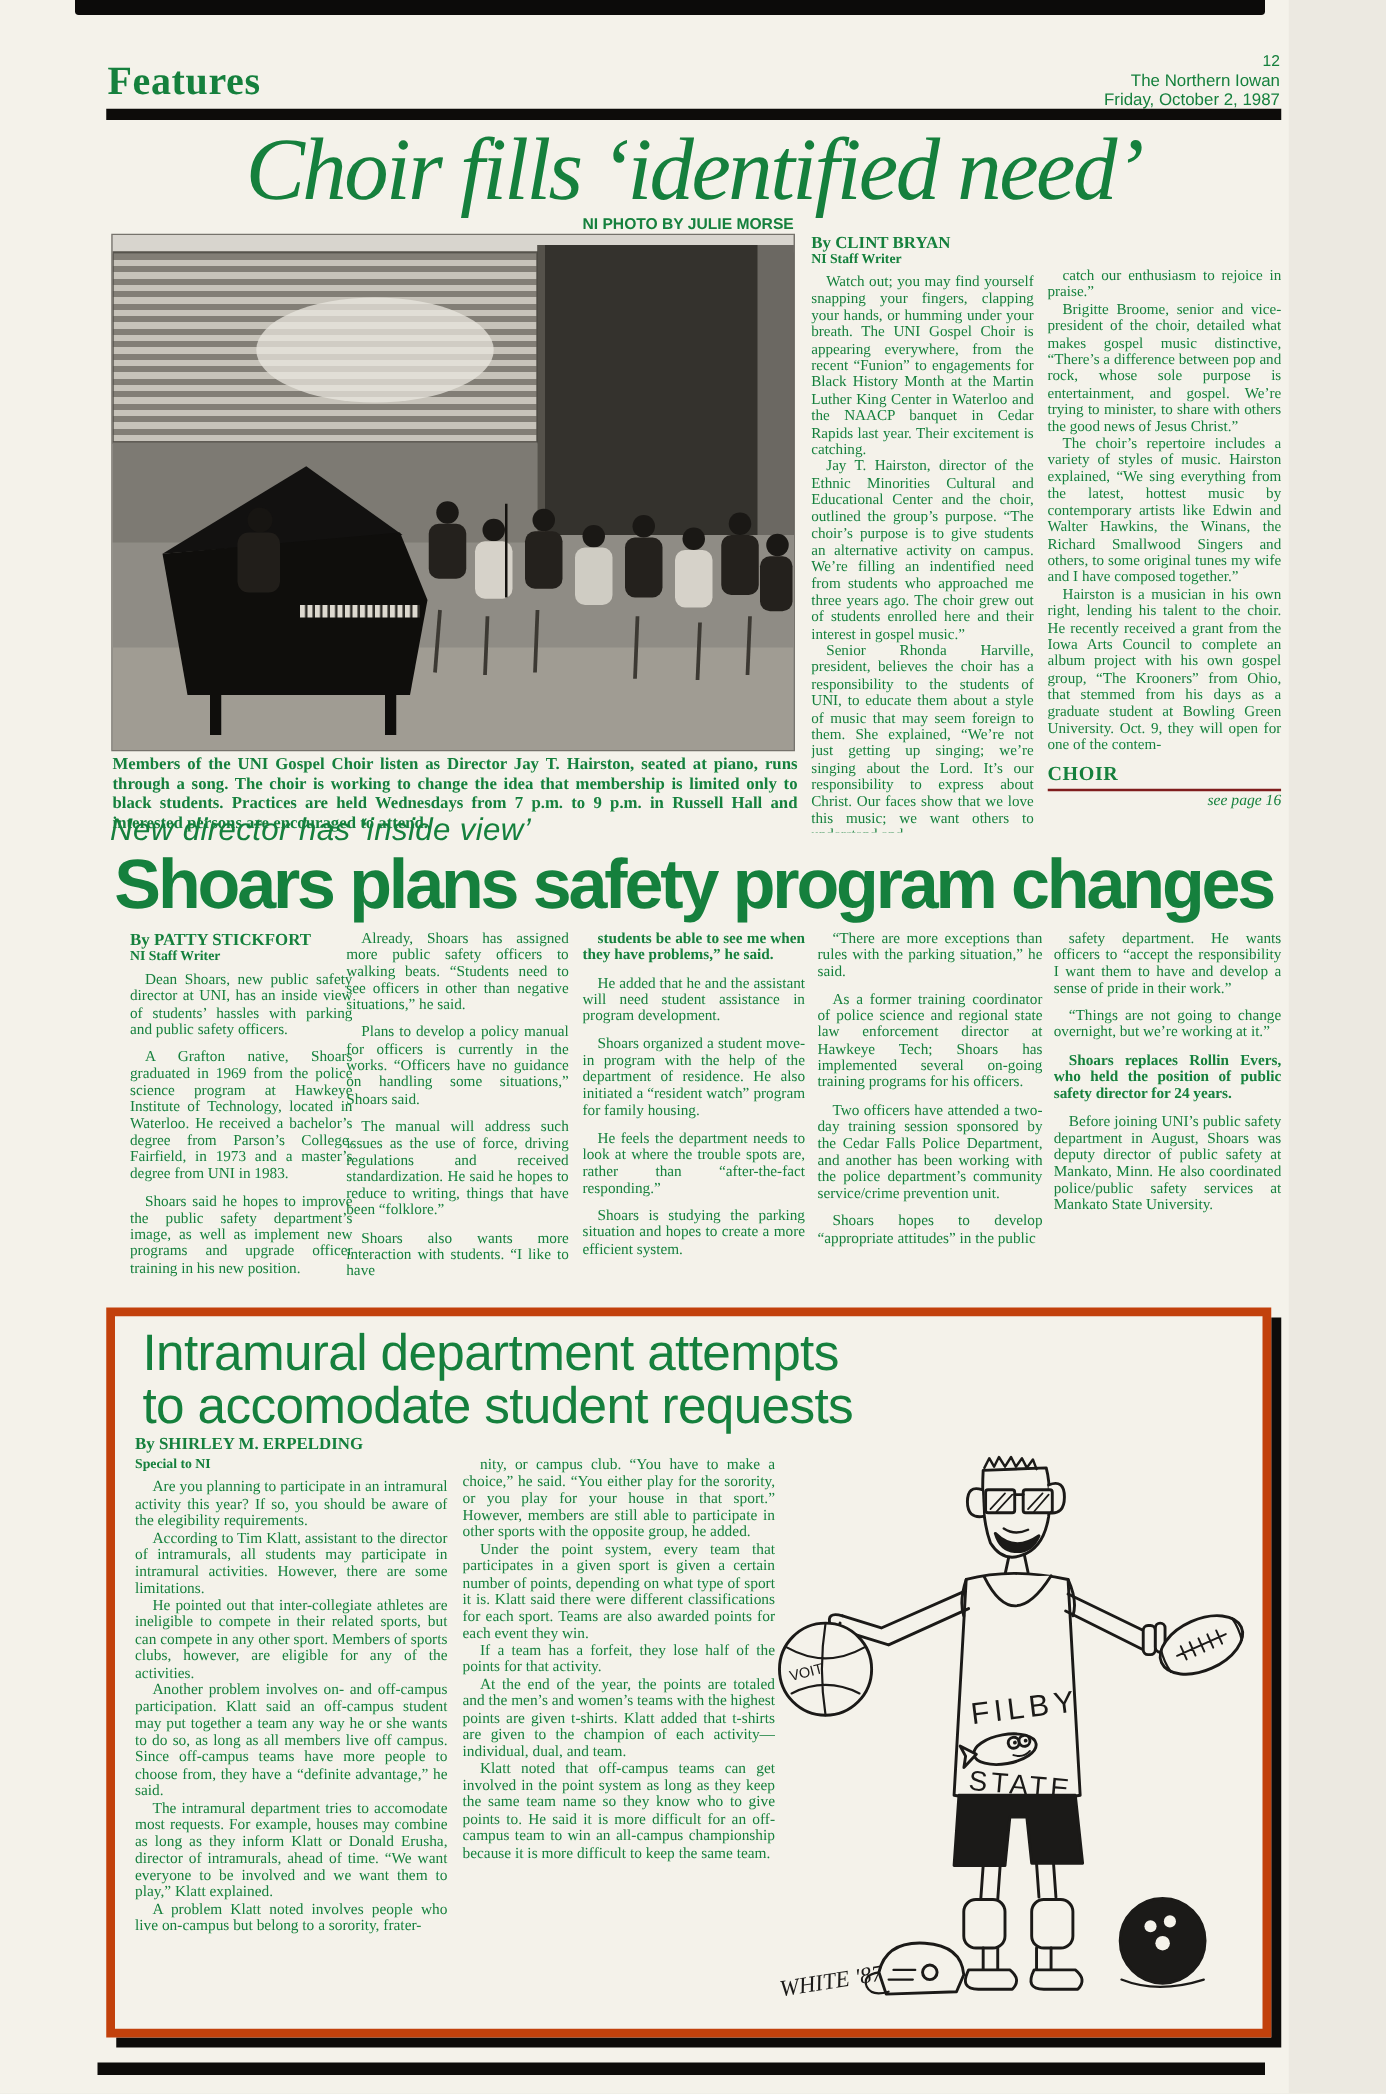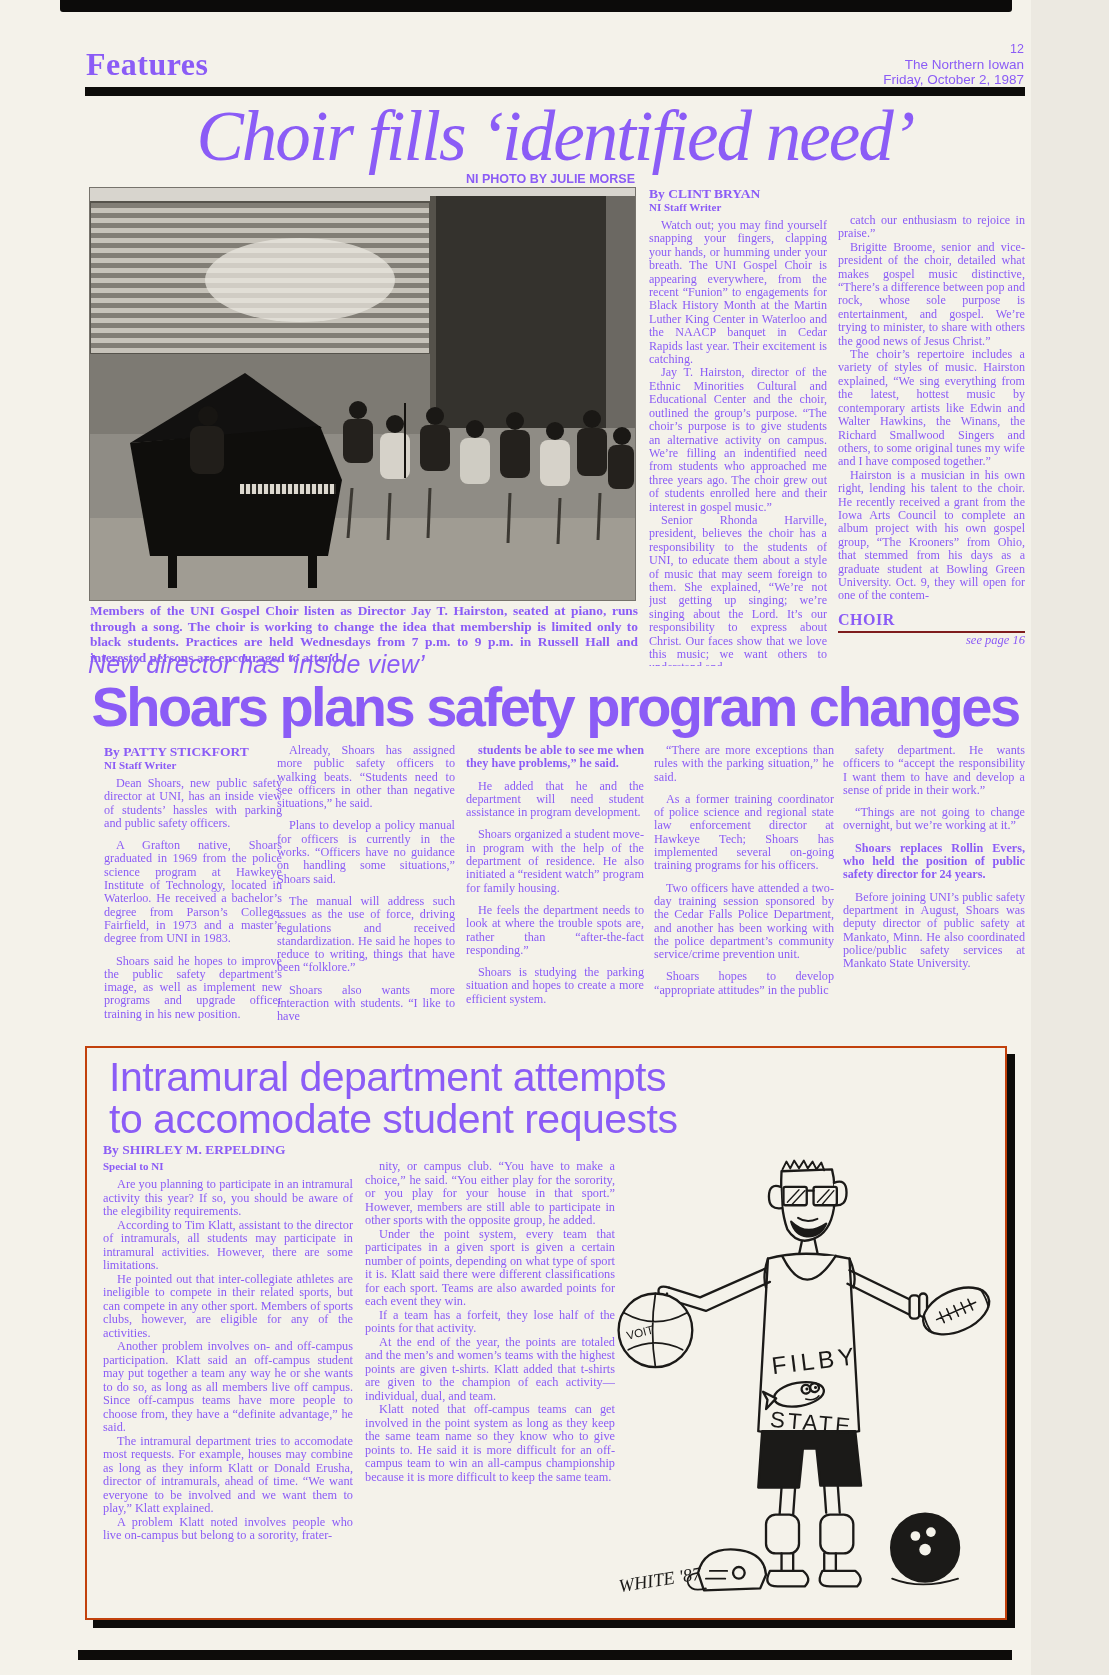--- a/index.html
+++ b/index.html
@@ -1,17 +1,17 @@
 <!DOCTYPE html>
 <html><head>
 <meta charset="utf-8">
 <style>
   html,body{margin:0;padding:0;background:#e8e6e0;}
   .page{position:relative;width:1109px;height:1675px;background:#f4f2ea;overflow:hidden;
-        font-family:"Liberation Serif",serif;color:#8b5cf6;}
+        font-family:"Liberation Serif",serif;color:#15803d;}
   .edge-strip{position:absolute;right:0;top:0;width:78px;height:1675px;background:#ece9e1;}
   .artifact-top{position:absolute;left:60px;top:0;width:952px;height:12px;background:#0c0b0a;border-radius:0 0 3px 3px;}
   .rule{position:absolute;background:#0d0c0a;}
 
   
   .features{position:absolute;left:86px;top:46px;font-size:32px;font-weight:bold;letter-spacing:.5px;}
   .hdr-right{position:absolute;left:660px;top:42px;width:364px;text-align:right;
              font-family:"Liberation Sans",sans-serif;font-size:13.5px;line-height:15px;}
   .hdr-page{font-size:12.5px;}
 
@@ -43,21 +43,21 @@
              font-family:"Liberation Sans",sans-serif;font-weight:bold;font-size:56px;
              letter-spacing:-2.5px;white-space:nowrap;}
   .shoars-col{position:absolute;top:744px;height:300px;overflow:hidden;}
   .shoars-col p{margin:0 0 9px;font-size:12.2px;line-height:13.3px;text-align:justify;text-indent:12px;}
   .sc1{left:88px;width:178px;margin-left:16px;} .sc2{left:277px;width:178px;} .sc3{left:466px;width:178px;}
   .sc4{left:654px;width:180px;} .sc5{left:843px;width:182px;}
   .bold-graf{font-weight:bold;}
 
   
   .ibox{position:absolute;left:85px;top:1046px;width:918px;height:570px;background:#f4f2ea;
-        border:2px solid #c2410c;box-shadow:8px 8px 0 #0d0c0a;}
+        border:7px solid #c2410c;box-shadow:8px 8px 0 #0d0c0a;}
   .box-h1,.box-h2{position:absolute;left:22px;font-family:"Liberation Sans",sans-serif;
         font-size:41px;letter-spacing:-.5px;white-space:nowrap;}
   .box-h1{top:6px;} .box-h2{top:48px;}
   .box-byline{position:absolute;left:16px;top:94px;font-weight:bold;font-size:13.5px;}
   .box-byline-title{position:absolute;left:16px;top:112px;font-weight:bold;font-size:11px;}
   .box-col{position:absolute;top:130px;width:250px;height:428px;overflow:hidden;}
   .box-col p{margin:0;font-size:12.3px;line-height:13.5px;text-align:justify;text-indent:14px;}
   .bc1{left:16px;} .bc2{left:278px;top:112px;height:446px;}
   .cartoon{position:absolute;left:518px;top:92px;width:388px;height:468px;}
 
@@ -187,21 +187,21 @@
       </div>
   </div>
   <div class="shoars-col sc2">
       <p>Already, Shoars has assigned more public safety officers to walking beats. “Students need to see officers in other than negative situations,” he said.</p>
       <p>Plans to develop a policy manual for officers is currently in the works. “Officers have no guidance on handling some situations,” Shoars said.</p>
       <p>The manual will address such issues as the use of force, driving regulations and received standardization. He said he hopes to reduce to writing, things that have been “folklore.”</p>
       <p>Shoars also wants more interaction with students. “I like to have</p>
     </div>
   <div class="shoars-col sc3">
       <p class="bold-graf">students be able to see me when they have problems,” he said.</p>
-      <p>He added that he and the department will need student assistance in program development.</p>
+      <p>He added that he and the assistant will need student assistance in program development.</p>
       <p>Shoars organized a student move-in program with the help of the department of residence. He also initiated a “resident watch” program for family housing.</p>
       <p>He feels the department needs to look at where the trouble spots are, rather than “after-the-fact responding.”</p>
       <p>Shoars is studying the parking situation and hopes to create a more efficient system.</p>
     </div>
   <div class="shoars-col sc4">
       <p>“There are more exceptions than rules with the parking situation,” he said.</p>
       <p>As a former training coordinator of police science and regional state law enforcement director at Hawkeye Tech; Shoars has implemented several on-going training programs for his officers.</p>
       <p>Two officers have attended a two-day training session sponsored by the Cedar Falls Police Department, and another has been working with the police department’s community service/crime prevention unit.</p>
       <p>Shoars hopes to develop “appropriate attitudes” in the public</p>
     </div>

